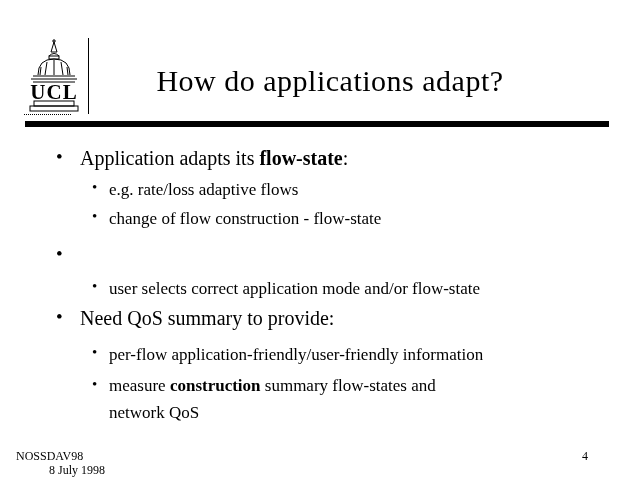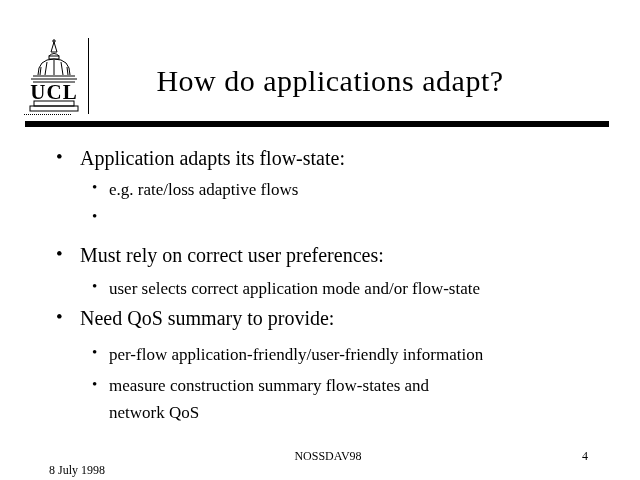--- a/index.html
+++ b/index.html
@@ -65,29 +65,29 @@
     width: 640px;
     line-height: 1.25;
     white-space: nowrap;
   }
   .line .dot { position: absolute; }
   .l1 { padding-left: 80px; font-size: 20px; }
   .l1 .dot { left: 56px; top: -1px; font-size: 19px; }
   .l2 { padding-left: 109px; font-size: 17px; }
   .l2 .dot { left: 92px; top: -1px; font-size: 15px; }
   .wrap2 { line-height: 27px; }
-  b { font-weight: 400; margin-top: 32px; }
+  b { font-weight: 700; margin-top: 32px; }
   .footer-item {
     position: absolute;
     top: 449px;
     font-size: 12px;
     white-space: nowrap;
   }
   .footer-date { left: 49px; margin-top: 14px; }
-  .footer-conf { left: 0; right: 0; padding-left: 16px; text-align: center; }
+  .footer-conf { left: 0; right: 0; padding-left: 16px; text-align: left; }
   .footer-page { right: 52px; }
 </style>
 </head>
 <body>
 
 <div class="slide">
 
   <div class="logo-box">
     <svg width="60" height="74" viewBox="0 0 60 74">
       <g stroke="#000000" fill="none" stroke-width="1">
@@ -121,25 +121,25 @@
     <span><span>Application adapts its </span><b>flow-state</b><span>:</span></span>
   </div>
 
   <div class="line l2" style="top:179px">
     <span class="dot">•</span>
     <span>e.g. rate/loss adaptive flows</span>
   </div>
 
   <div class="line l2" style="top:208px">
     <span class="dot">•</span>
+    <span>change of flow construction - flow-state</span>
   </div>
 
   <div class="line l1" style="top:243px">
     <span class="dot">•</span>
-    <span>Must rely on correct user preferences:</span>
   </div>
 
   <div class="line l2" style="top:278px">
     <span class="dot">•</span>
     <span>user selects correct application mode and/or flow-state</span>
   </div>
 
   <div class="line l1" style="top:306px">
     <span class="dot">•</span>
     <span>Need QoS summary to provide:</span>

